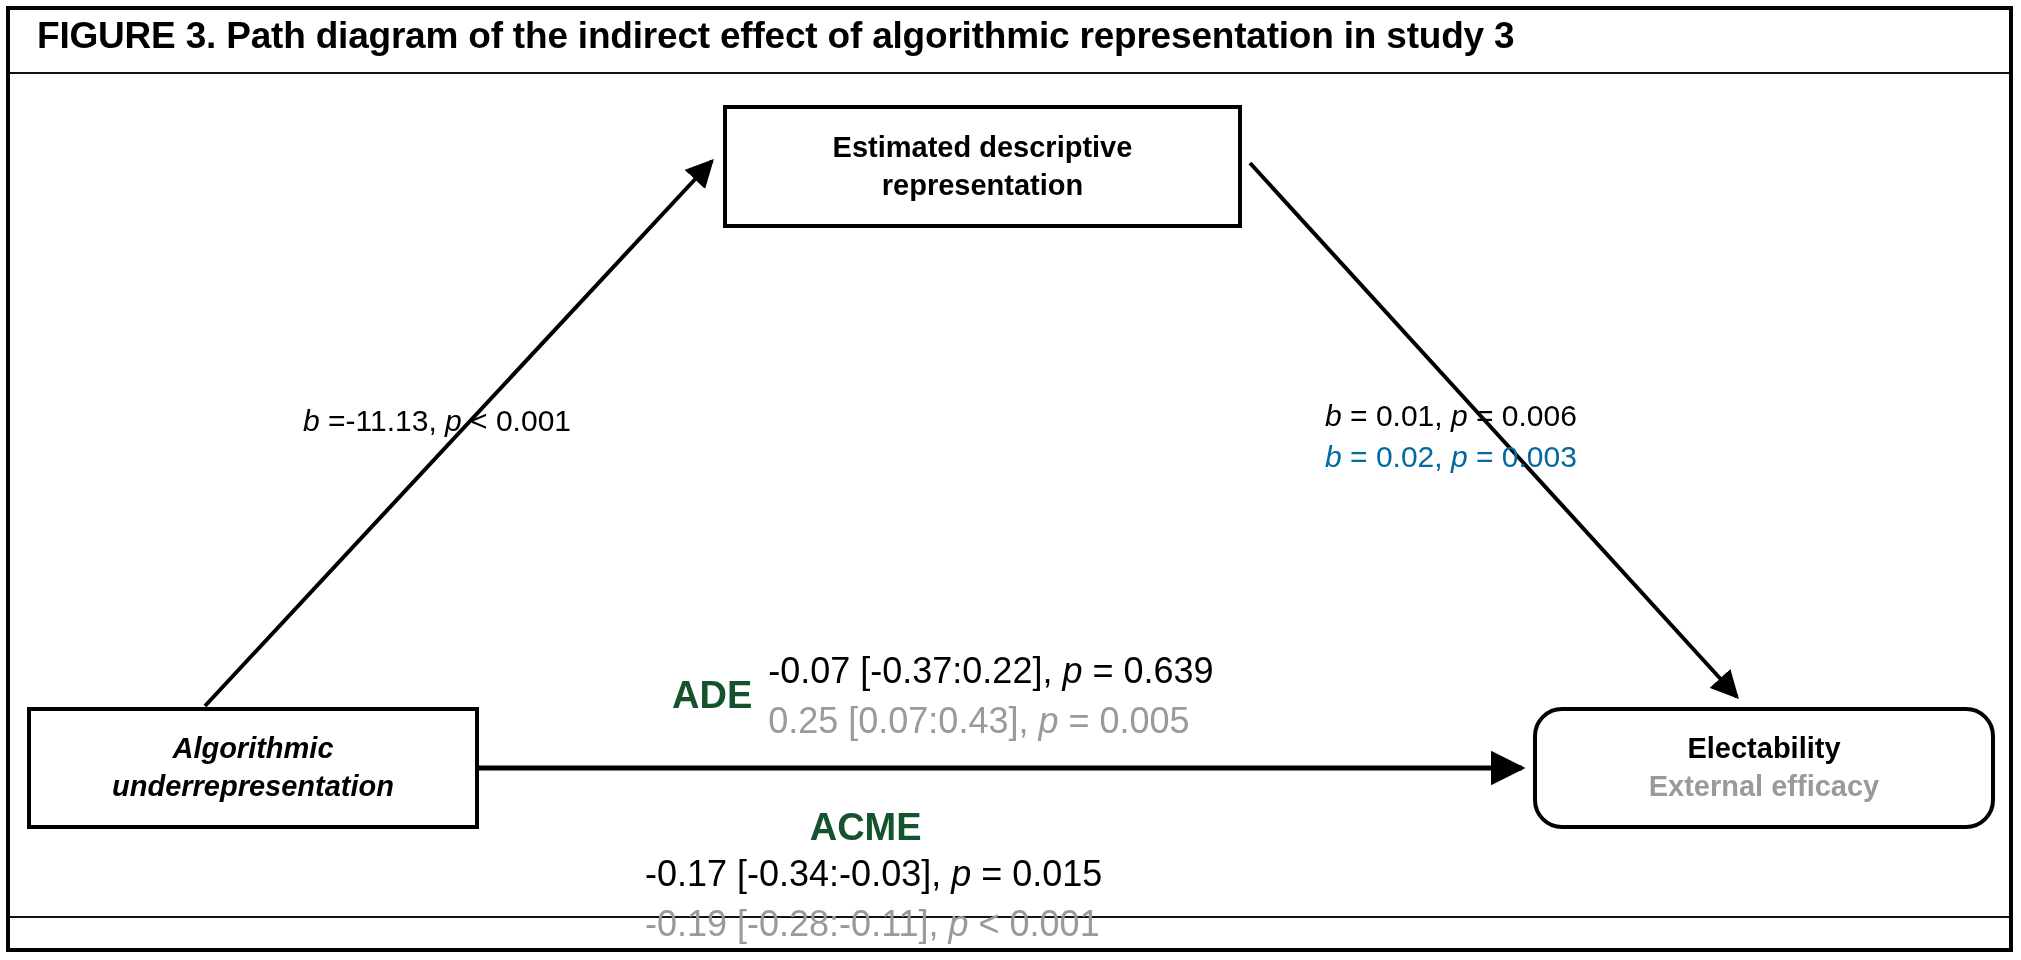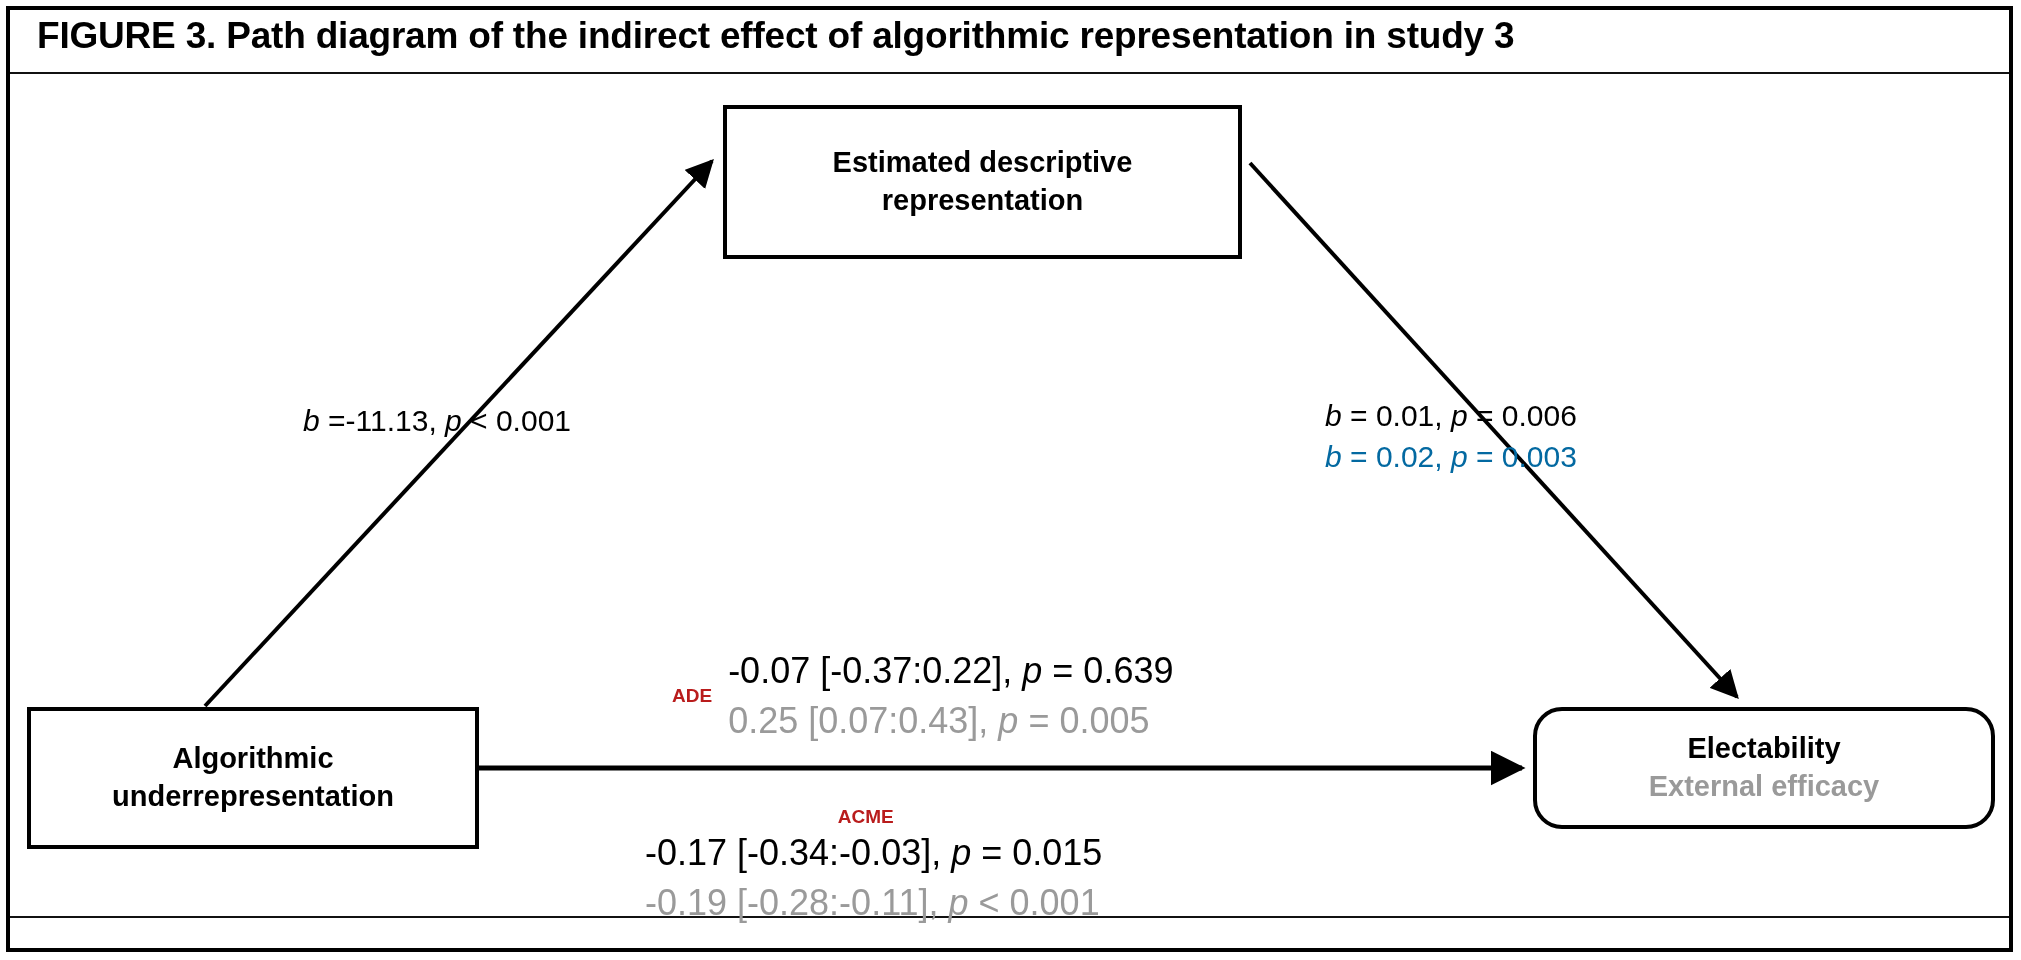--- a/index.html
+++ b/index.html
@@ -71,22 +71,22 @@
     line-height: 1.30;
   }
   .node .line {
     font-weight: bold;
     font-size: 29px;
     color: #000000;
     white-space: nowrap;
   }
   .node .line.gray { color: #9a9a9a; }
 
-  #node-mediator { left: 723px;  top: 105px; width: 519px; height: 154px; }
-  #node-predictor { left: 27px;  top: 707px; width: 452px; height: 142px; }
+  #node-mediator { left: 723px;  top: 105px; width: 519px; height: 123px; }
+  #node-predictor { left: 27px;  top: 707px; width: 452px; height: 122px; font-style: italic; }
   #node-outcome  { left: 1533px; top: 707px; width: 462px; height: 122px; border-radius: 29px; }
 
   
   #arrows {
     position: absolute;
     left: 0; top: 0;
     width: 2021px;
     height: 960px;
     pointer-events: none;
   }
@@ -104,23 +104,23 @@
 
   #label-a { left: 303px; top: 400px; }
   #label-b { left: 1325px; top: 395px; }
 
   .effect-row {
     position: absolute;
     display: flex;
     align-items: center;
   }
   .effect-tag {
-    font-size: 19px;
+    font-size: 38px;
     font-weight: bold;
-    color: #b91c1c;
+    color: #14532d;
     margin-right: 16px;
     white-space: nowrap;
   }
   .effect-vals {
     font-size: 36px;
     line-height: 1.38;
     white-space: nowrap;
   }
   .effect-vals .black { color: #000000; }
   .effect-vals .gray  { color: #9a9a9a; }

